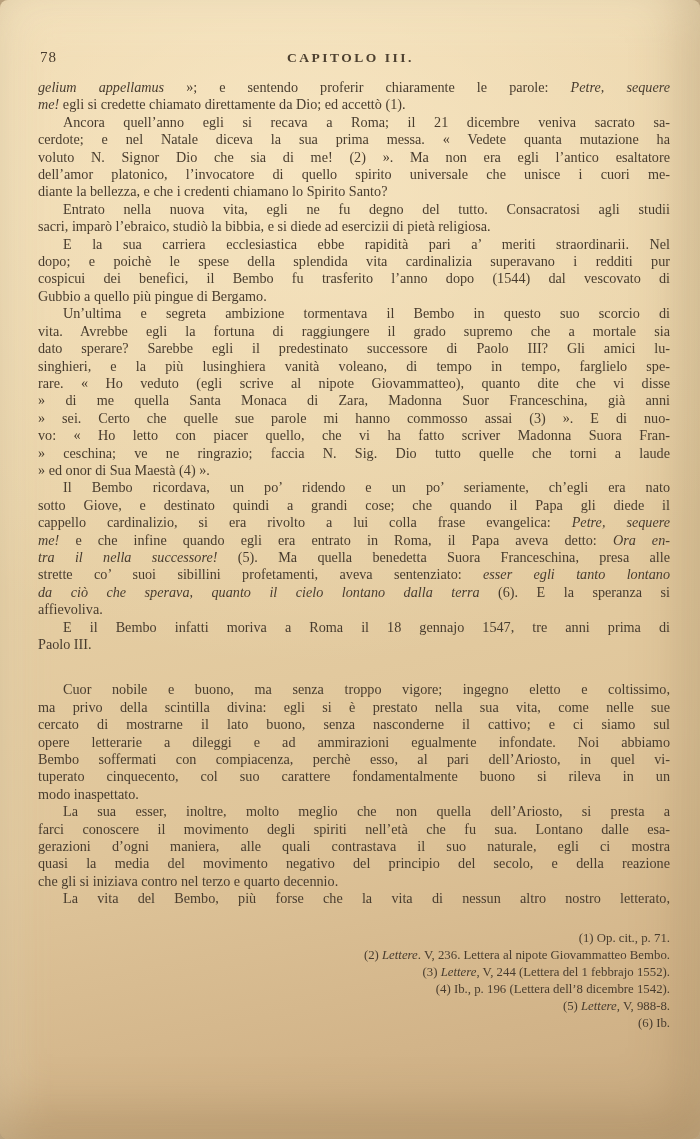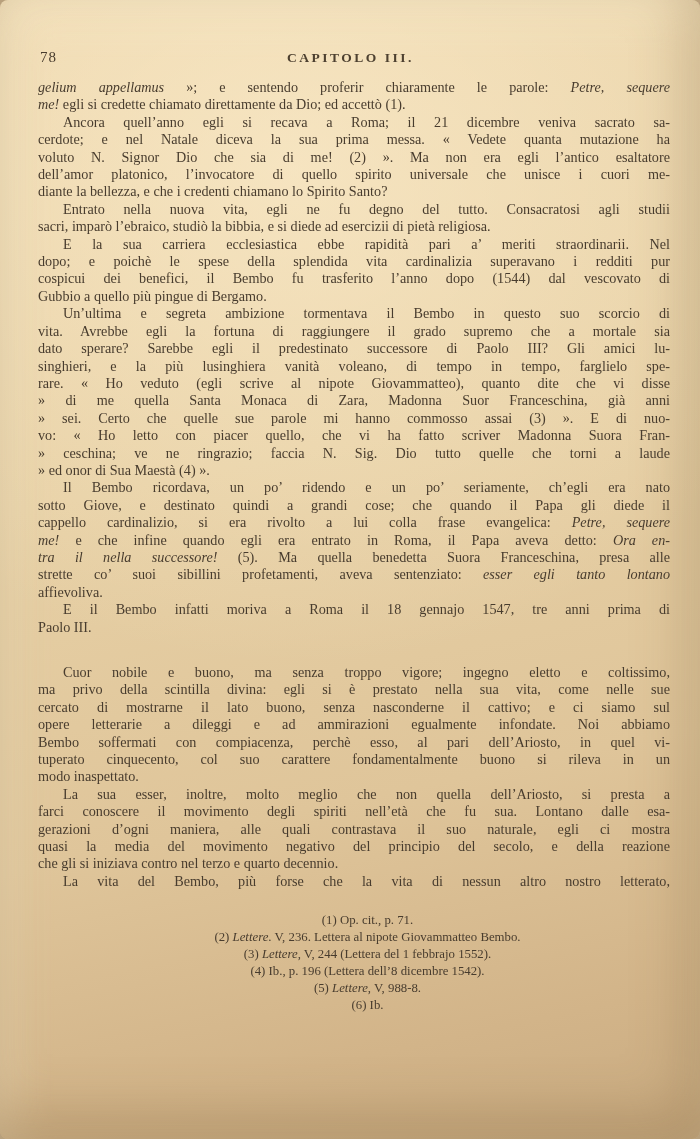--- a/index.html
+++ b/index.html
@@ -55,21 +55,21 @@
     white-space: normal;
   }
   .line.indent { text-indent: 25px; }
   .line.endline { text-align-last: left; }
 
   .footnotes {
     margin: 22px 30px 0 65px;
     font-size: 12.8px;
     line-height: 17px;
   }
-  .footnote { text-align: center; }
+  .footnote { text-align: right; }
 
   i { font-style: italic; }
 </style>
 </head>
 <body>
 
 <div class="page">
   <div class="pagehead">
     <span class="pageno">78</span>
     <span class="chapter">CAPITOLO III.</span>
@@ -108,20 +108,21 @@
         <div class="line">» ceschina; ve ne ringrazio; faccia N. Sig. Dio tutto quelle che torni a laude</div>
         <div class="line endline">» ed onor di Sua Maestà (4) ».</div>
       </div>
       <div class="para">
         <div class="line indent">Il Bembo ricordava, un po’ ridendo e un po’ seriamente, ch’egli era nato</div>
         <div class="line">sotto Giove, e destinato quindi a grandi cose; che quando il Papa gli diede il</div>
         <div class="line">cappello cardinalizio, si era rivolto a lui colla frase evangelica: <i>Petre, sequere</i></div>
         <div class="line"><i>me!</i> e che infine quando egli era entrato in Roma, il Papa aveva detto: <i>Ora en-</i></div>
         <div class="line"><i>tra il nella successore!</i> (5). Ma quella benedetta Suora Franceschina, presa alle</div>
         <div class="line">strette co’ suoi sibillini profetamenti, aveva sentenziato: <i>esser egli tanto lontano</i></div>
+        <div class="line"><i>da ciò che sperava, quanto il cielo lontano dalla terra</i> (6). E la speranza si</div>
         <div class="line endline">affievoliva.</div>
       </div>
       <div class="para">
         <div class="line indent">E il Bembo infatti moriva a Roma il 18 gennajo 1547, tre anni prima di</div>
         <div class="line endline">Paolo III.</div>
       </div>
       <div class="para gap-before">
         <div class="line indent">Cuor nobile e buono, ma senza troppo vigore; ingegno eletto e coltissimo,</div>
         <div class="line">ma privo della scintilla divina: egli si è prestato nella sua vita, come nelle sue</div>
         <div class="line">cercato di mostrarne il lato buono, senza nasconderne il cattivo; e ci siamo sul</div>

